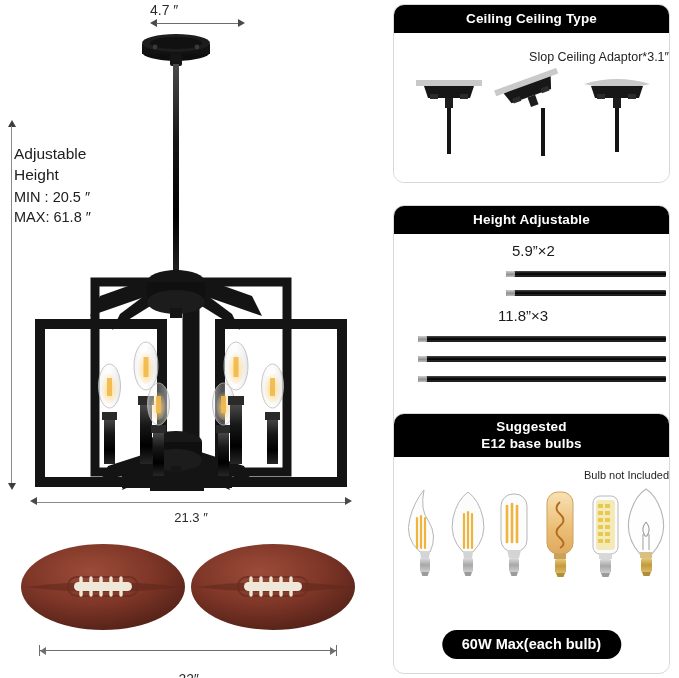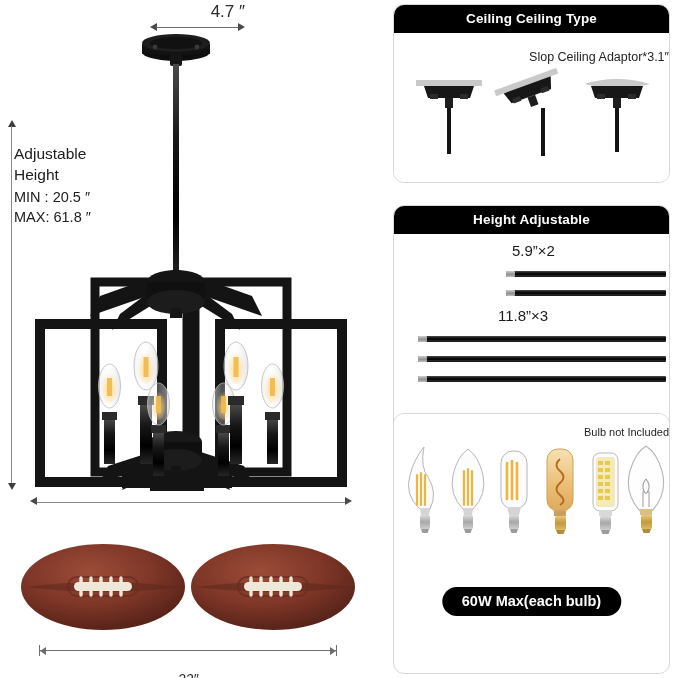--- a/index.html
+++ b/index.html
@@ -12,21 +12,21 @@
     overflow:hidden;
     position:relative;
   }
   #stage{position:relative;width:679px;height:678px;}
 
   
   #left-col{position:absolute;left:0;top:0;width:382px;height:678px;}
 
   
   #top-dim{position:absolute;left:150px;top:2px;width:95px;}
-  #top-dim .lbl{font-size:17px;text-align:right;color:#2b2b2b;}
+  #top-dim .lbl{font-size:14px;text-align:left;color:#2b2b2b;}
   #top-dim .bar{position:relative;height:10px;margin-top:1px;}
   #top-dim .bar .line{position:absolute;left:6px;right:6px;top:4px;height:1px;background:#6d6d6d;}
   .arrow-l,.arrow-r{position:absolute;top:0px;width:0;height:0;
       border-top:4.5px solid transparent;border-bottom:4.5px solid transparent;}
   .arrow-l{left:0;border-right:7px solid #4a4a4a;}
   .arrow-r{right:0;border-left:7px solid #4a4a4a;}
 
   
   #v-arrow{position:absolute;left:6px;top:120px;width:12px;height:370px;}
   #v-arrow .vline{position:absolute;left:5px;top:6px;bottom:6px;width:1px;background:#8a8a8a;}
@@ -244,20 +244,21 @@
         <rect x="150" y="468" width="54" height="9"></rect>
       </g>
     </svg>
 
     <div id="w-dim">
       <div class="bar">
         <span class="arrow-l"></span>
         <span class="line"></span>
         <span class="arrow-r"></span>
       </div>
+      <div class="lbl">21.3 ″</div>
     </div>
 
     <svg id="footballs" viewBox="0 0 340 108">
       <defs>
         <radialGradient id="ballG" cx="42%" cy="32%" r="75%">
           <stop offset="0%" stop-color="#9c4c38"></stop>
           <stop offset="52%" stop-color="#7e3627"></stop>
           <stop offset="100%" stop-color="#4f1f16"></stop>
         </radialGradient>
       </defs>
@@ -355,20 +356,24 @@
       <div class="rod" style="left:24px;top:122px;width:248px;">
         <span class="cap"></span>
         </div>
       <div class="rod" style="left:24px;top:142px;width:248px;">
         <span class="cap"></span>
         </div>
     </div>
   </div>
 
   <div class="panel" id="panel-bulbs">
+    <div class="panel-hd two">
+      <div>Suggested</div>
+      <div>E12 base bulbs</div>
+    </div>
     <div class="panel-body">
       <div class="cap-text" id="bulb-cap">Bulb not Included</div>
 
       <svg id="bulb-row" viewBox="0 0 277 120">
         <defs>
           <linearGradient id="amberG" x1="0" y1="0" x2="0" y2="1">
             <stop offset="0%" stop-color="#f6dca6"></stop>
               <stop offset="60%" stop-color="#e8b25c"></stop>
             <stop offset="100%" stop-color="#d89a42"></stop>
           </linearGradient>

